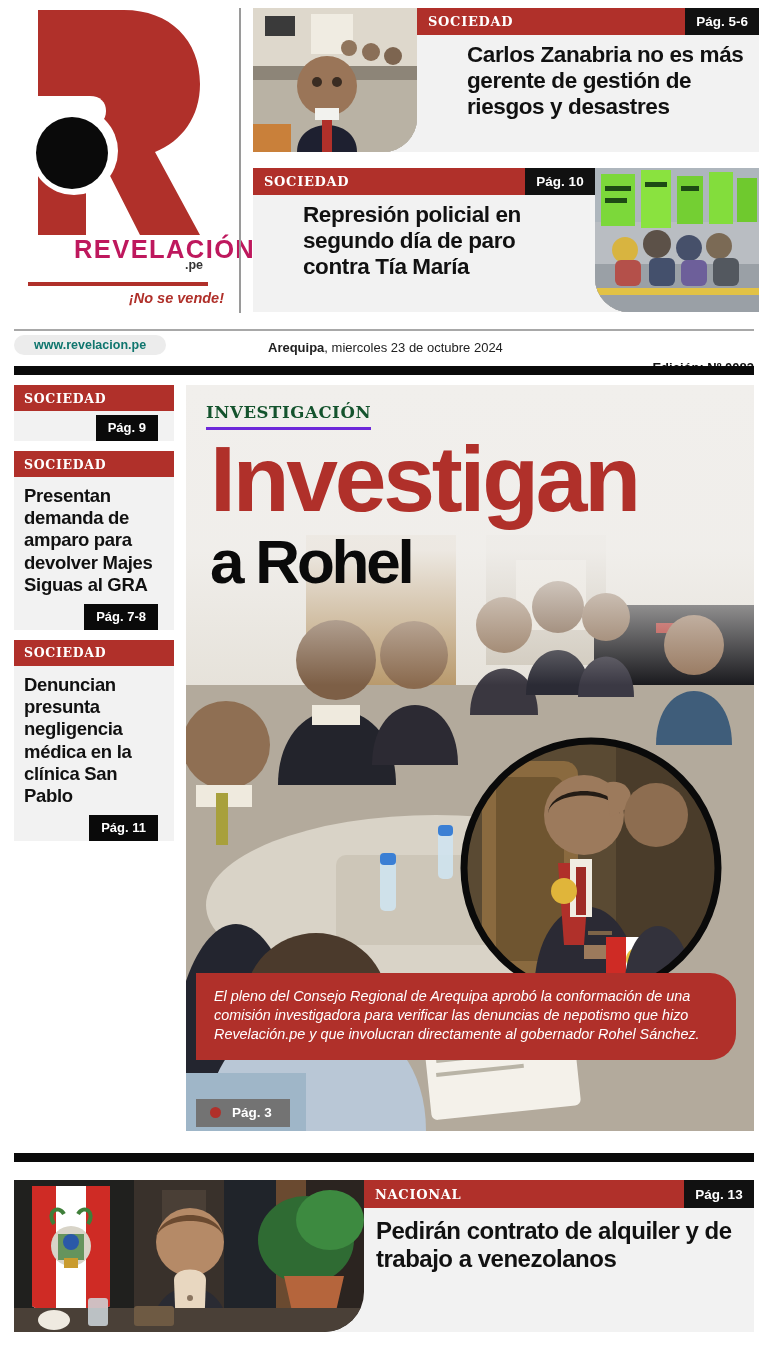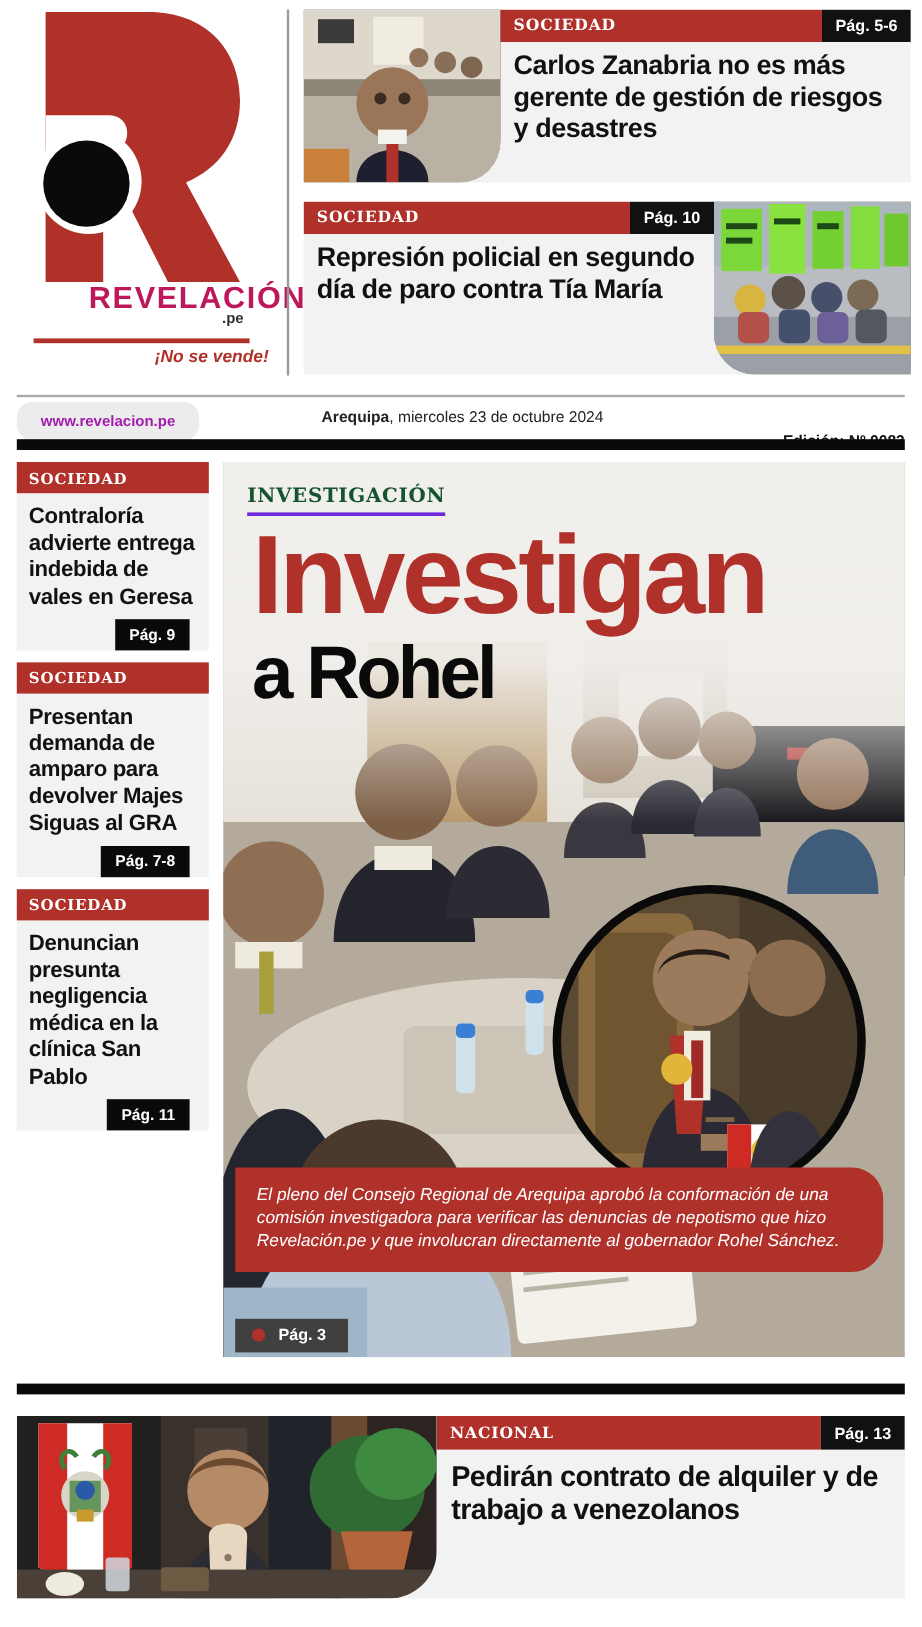--- a/index.html
+++ b/index.html
@@ -149,48 +149,49 @@
     min-width: 70px;
   }
 
   .hcard-title {
     padding: 7px 10px 0 11px;
     font-size: 22.5px;
     line-height: 1.16;
     font-weight: 800;
     color: #111;
     letter-spacing: -0.4px;
+    margin-left: 39px;
   }
 
   
   .rule-thin {
     position: absolute;
     left: 14px; top: 329px;
     width: 740px; height: 2px;
     background: #a8a8a8;
   }
   .infobar {
     position: absolute;
     left: 0; top: 331px;
     width: 768px; height: 34px;
     display: flex;
     align-items: center;
   }
   .pill {
     position: absolute;
     left: 14px; top: 4px;
-    height: 32px;
+    height: 20px;
     background: #ececec;
     border-radius: 13px;
     display: flex;
     align-items: center;
     padding: 0 20px;
     font-size: 12.5px;
     font-weight: 700;
-    color: #a21caf;
+    color: #0f766e;
   }
   .dateline {
     position: absolute;
     left: 268px; top: 9px;
     font-size: 13px;
     color: #222;
   }
   .dateline b { font-weight: 800; }
   .edition {
     position: absolute;
@@ -299,21 +300,21 @@
     font-style: italic;
     font-weight: 400;
     line-height: 1.33;
     padding: 14px 26px 16px 18px;
   }
   .caption p { margin: 0; }
 
   .lead-pag {
     position: absolute;
     left: 10px; top: 714px;
-    background: #404040;
+    background: #737373;
     color: #fff;
     font-size: 13.5px;
     font-weight: 700;
     padding: 6px 18px 7px 14px;
     display: flex;
     align-items: center;
     gap: 11px;
   }
   .dot { width: 11px; height: 11px; border-radius: 50%; background: #b0302a; flex: none; }
 
@@ -445,21 +446,20 @@
     <div class="edition">Edición: Nº 0083</div>
   </div>
   <div class="bar-black top"></div>
 
   <div class="main">
 
     <div class="sidebar">
 
       <div class="sb-item">
         <div class="sb-tag">SOCIEDAD</div>
-        <div class="sb-title">Contraloría advierte entrega indebida de vales en Geresa</div>
         <div class="sb-pag">Pág. 9</div>
       </div>
 
       <div class="sb-item">
         <div class="sb-tag">SOCIEDAD</div>
         <div class="sb-title">Presentan demanda de amparo para devolver Majes Siguas al GRA</div>
         <div class="sb-pag">Pág. 7-8</div>
       </div>
 
       <div class="sb-item">

